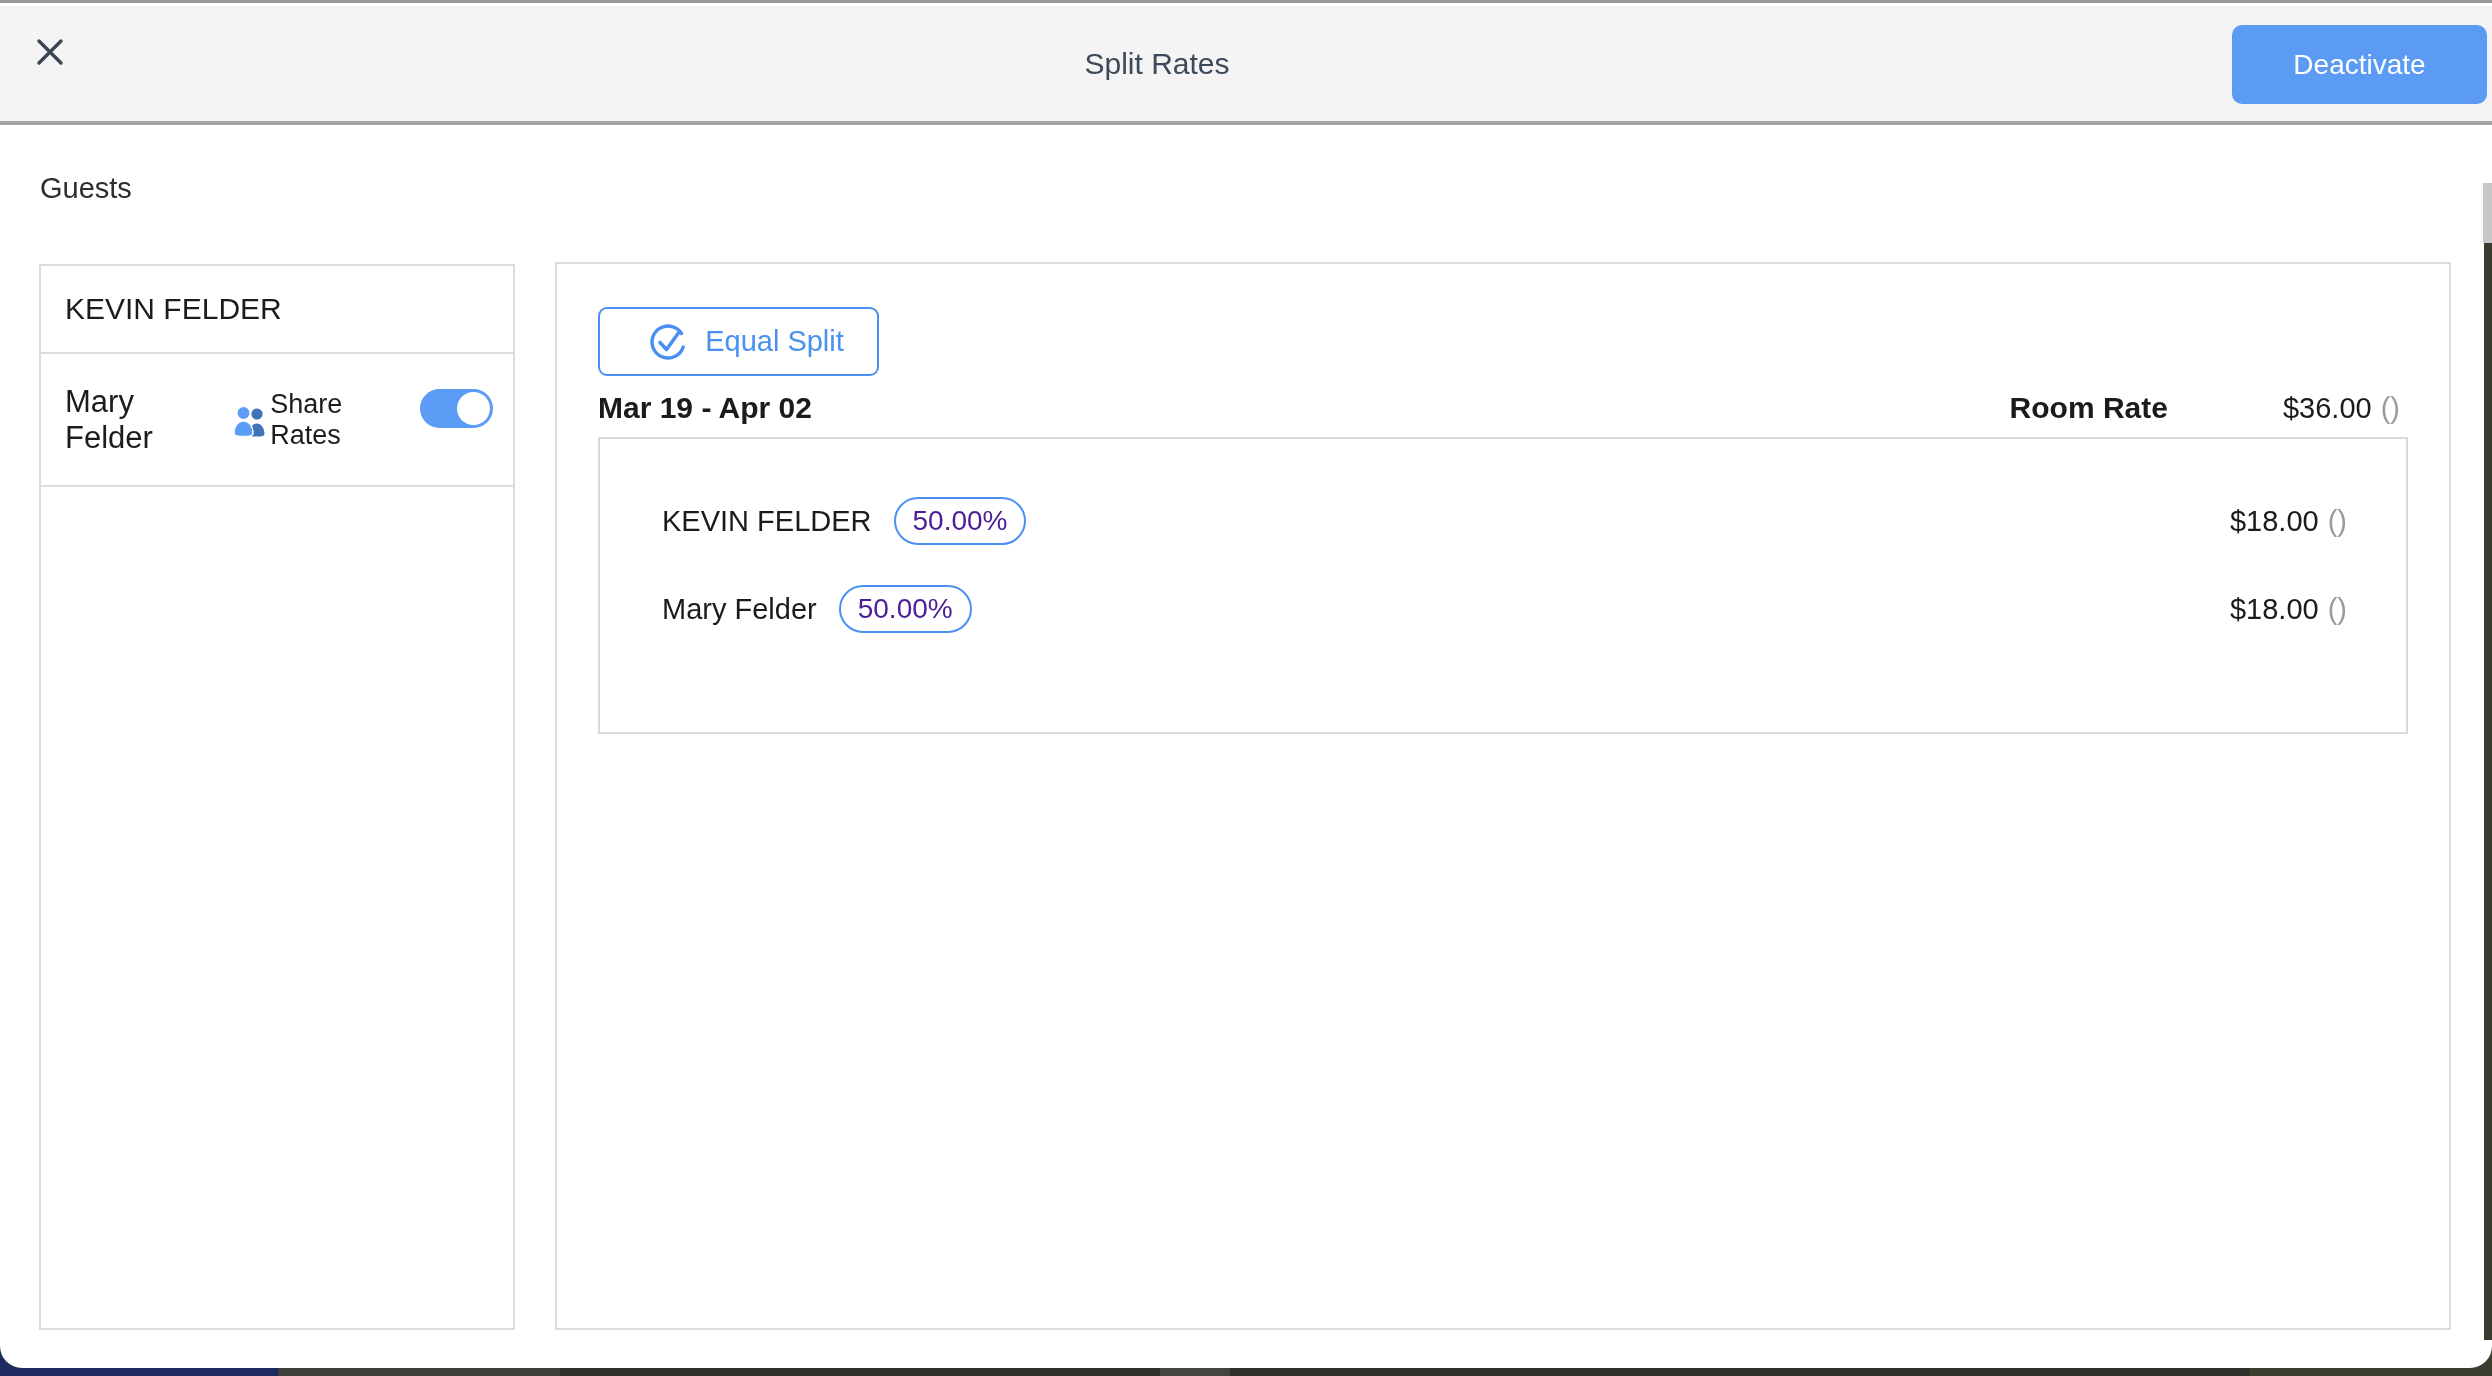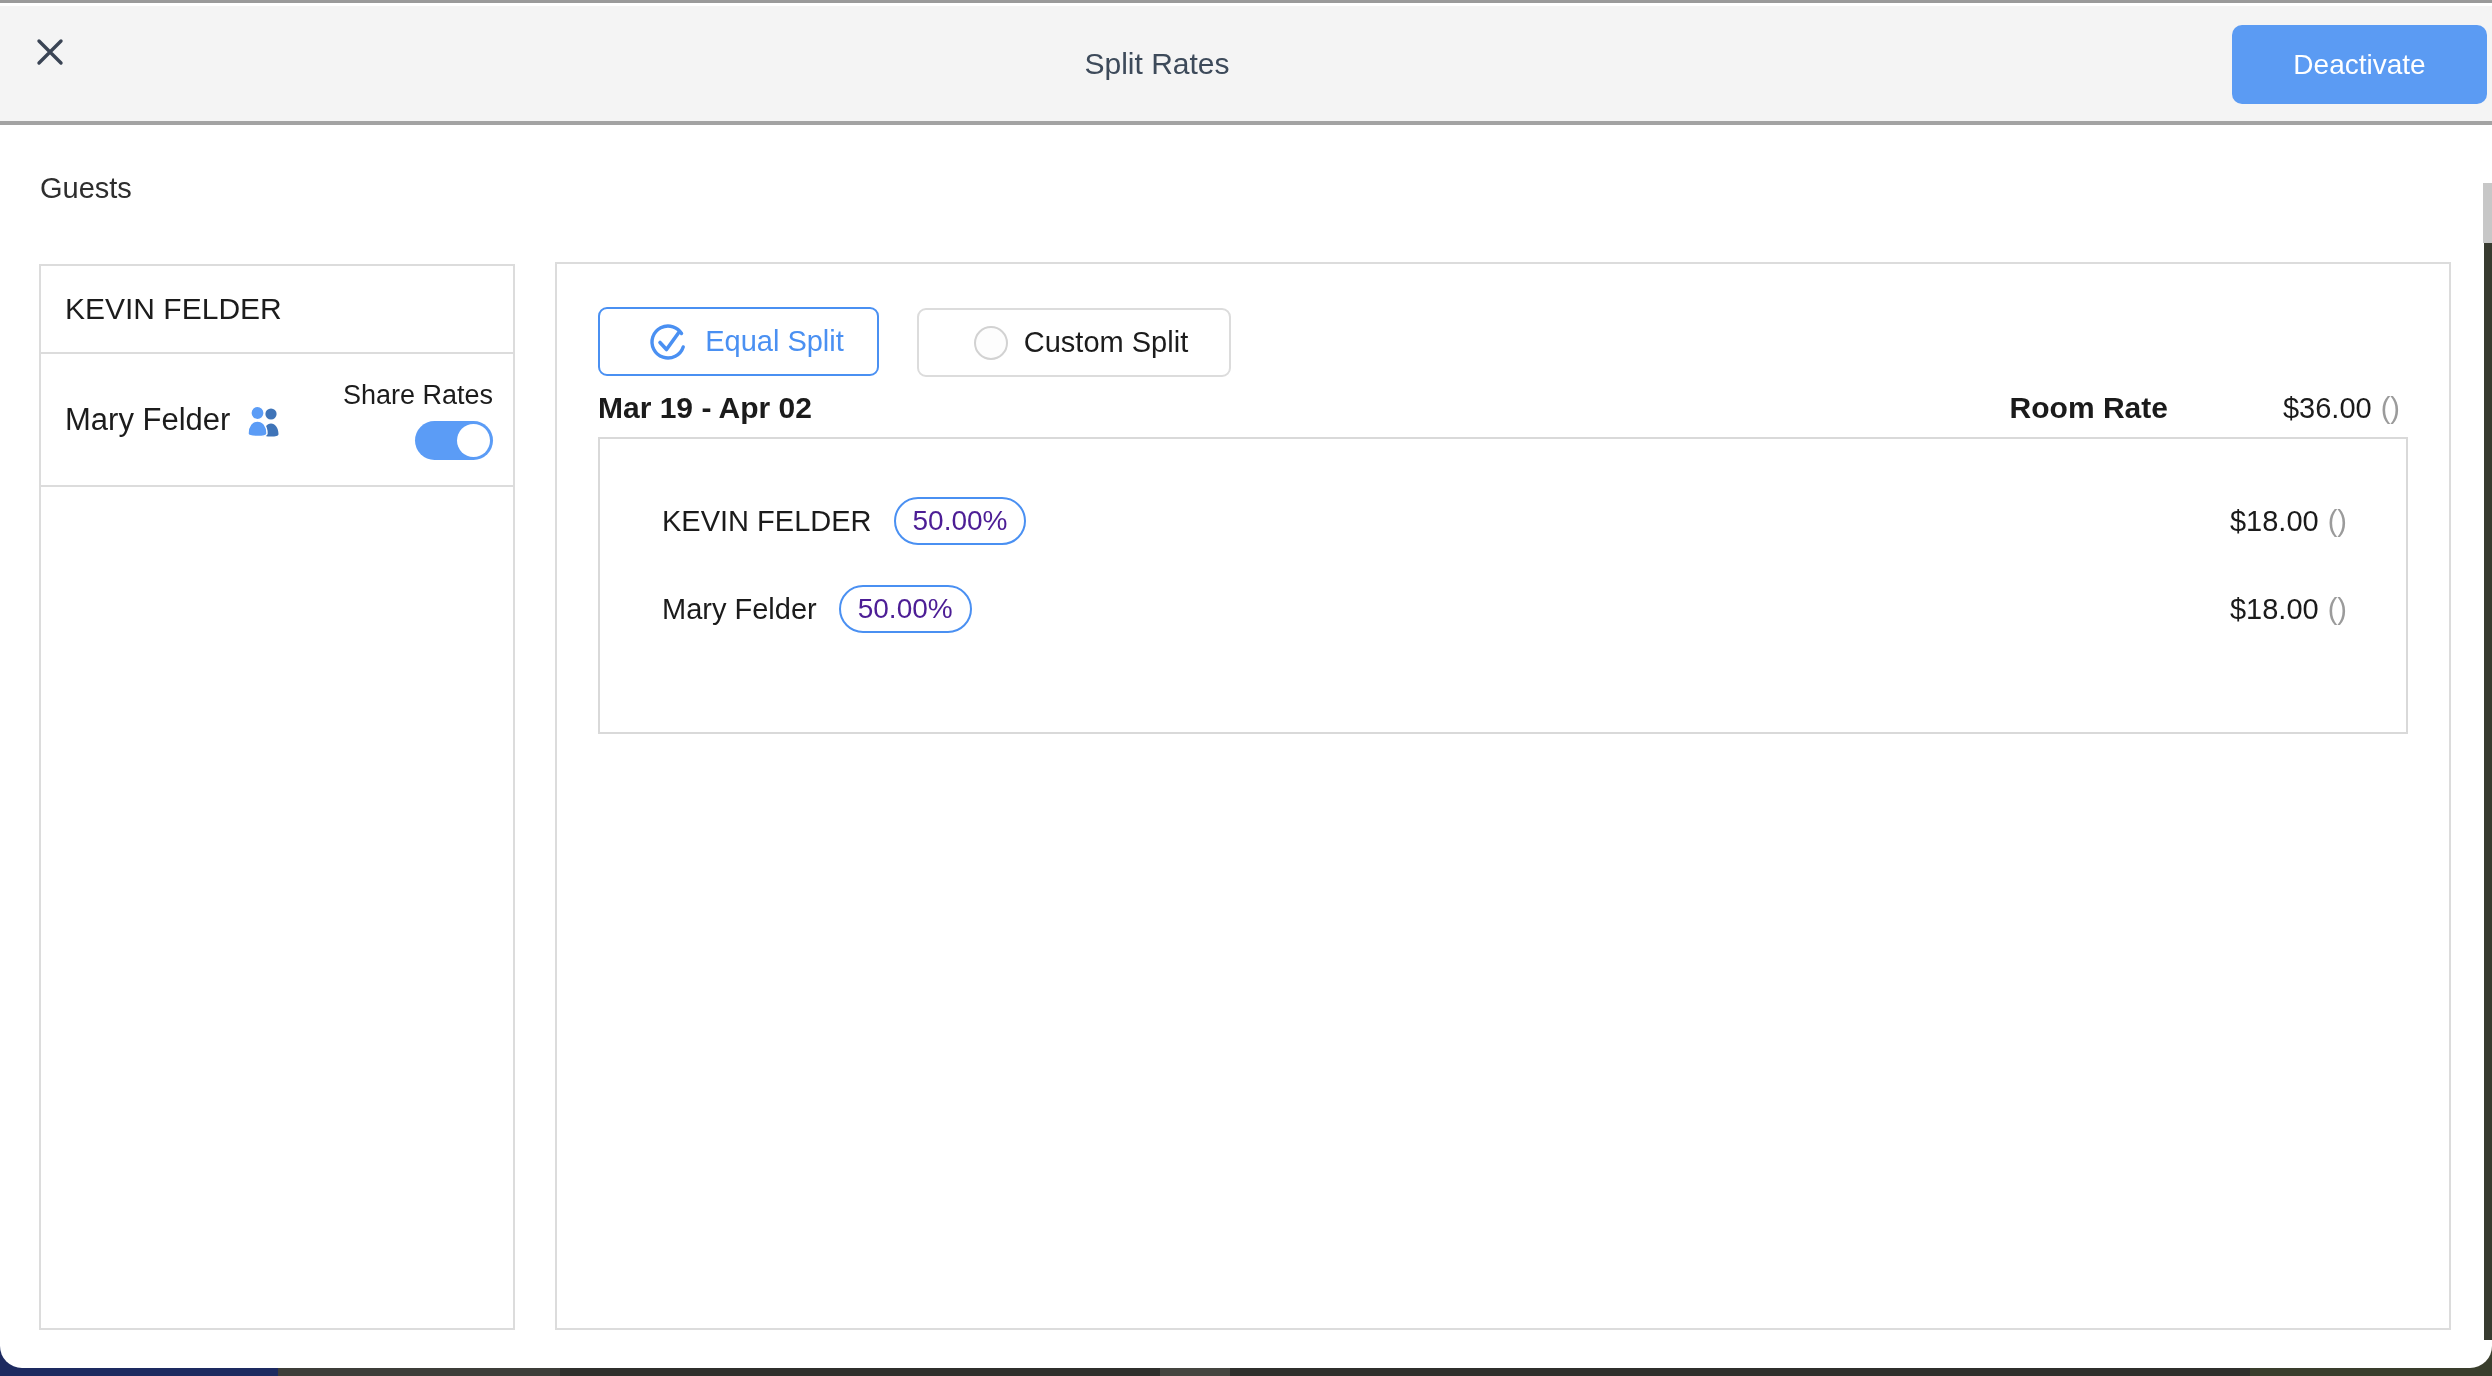--- a/index.html
+++ b/index.html
@@ -12,21 +12,21 @@
   .close-btn { position:absolute; left:28px; top:24px; width:44px; height:44px; display:flex; align-items:center; justify-content:center; cursor:pointer; background:none; border:none; }
   .modal-title { position:absolute; left:1157px; top:50%; transform:translate(-50%,-50%); font-size:30px; color:#3d4a5a; white-space:nowrap; }
   .deactivate-btn { position:absolute; left:2232px; top:19px; width:255px; height:79px; background:#5b9bf3; border:none; border-radius:10px; color:#ffffff; font-size:28px; font-family:"Liberation Sans", sans-serif; cursor:pointer; }
 
   
   .guests-label { position:absolute; left:40px; top:172px; font-size:29px; color:#2e2e2e; }
   .sidebar-box { position:absolute; left:39px; top:264px; width:476px; height:1066px; border:2px solid #dcdcdc; background:#ffffff; }
   .sidebar-header { height:88px; border-bottom:2px solid #dcdcdc; display:flex; align-items:center; padding-left:24px; font-size:30px; color:#1c1c1c; cursor:pointer; }
   .guest-row { height:133px; border-bottom:2px solid #dcdcdc; display:flex; align-items:center; padding-left:24px; cursor:pointer; }
   .guest-name { font-size:31px; color:#1c1c1c; display:flex; align-items:center; gap:14px; }
-  .share-col { margin-left:auto; margin-right:20px; display:flex; flex-direction:column; align-items:flex-end; gap:10px; }
+  .share-col { margin-left:auto; margin-right:20px; display:flex; align-items:flex-start; gap:10px; }
   .share-label { font-size:27px; color:#1c1c1c; }
   .toggle { width:78px; height:39px; border-radius:20px; background:#5b9cf6; position:relative; cursor:pointer; }
   .toggle-knob { position:absolute; right:3px; top:3px; width:33px; height:33px; border-radius:50%; background:#ffffff; }
 
   
   .setup-title-box { position:absolute; left:555px; top:163px; width:1896px; height:78px; border:2px solid #dcdcdc; background:#ffffff; display:flex; align-items:center; justify-content:center; font-size:30px; color:#1b1b1b; }
   .main-panel { position:absolute; left:555px; top:262px; width:1896px; height:1068px; border:2px solid #dcdcdc; background:#ffffff; }
 
   .split-btn { position:absolute; height:69px; border-radius:9px; display:flex; align-items:center; justify-content:center; gap:16px; font-size:29px; background:#ffffff; cursor:pointer; font-family:"Liberation Sans", sans-serif;padding-left:14px; }
   .split-btn.selected { left:41px; top:43px; width:281px; border:2px solid #4a90f2; color:#4a90f2; }
@@ -125,24 +125,20 @@
     <button class="split-btn selected">
       <span style="display:flex;">
         <svg width="42" height="42" viewBox="0 0 42 42">
           <circle cx="21" cy="21" r="16" fill="none" stroke="#4a90f2" stroke-width="3.4" stroke-linecap="round" stroke-dasharray="86 14.6" transform="rotate(18 21 21)"></circle>
           <path d="M13 21.5 L19.5 28.5 L32.5 10.5" fill="none" stroke="#4a90f2" stroke-width="3.6" stroke-linecap="round" stroke-linejoin="round"></path>
         </svg>
       </span>
       <span>Equal Split</span>
     </button>
 
-    <button class="split-btn unselected">
-      <span class="radio-circle"></span>
-      <span>Custom Split</span>
-    </button>
 
     <div class="date-row">
       <span class="date-range">Mar 19 - Apr 02</span>
       <div class="rate-group">
         <span class="room-rate-label">Room Rate</span>
         <span class="money">
           <span>$36.00</span>
           <span class="suffix">()</span>
         </span>
       </div>

